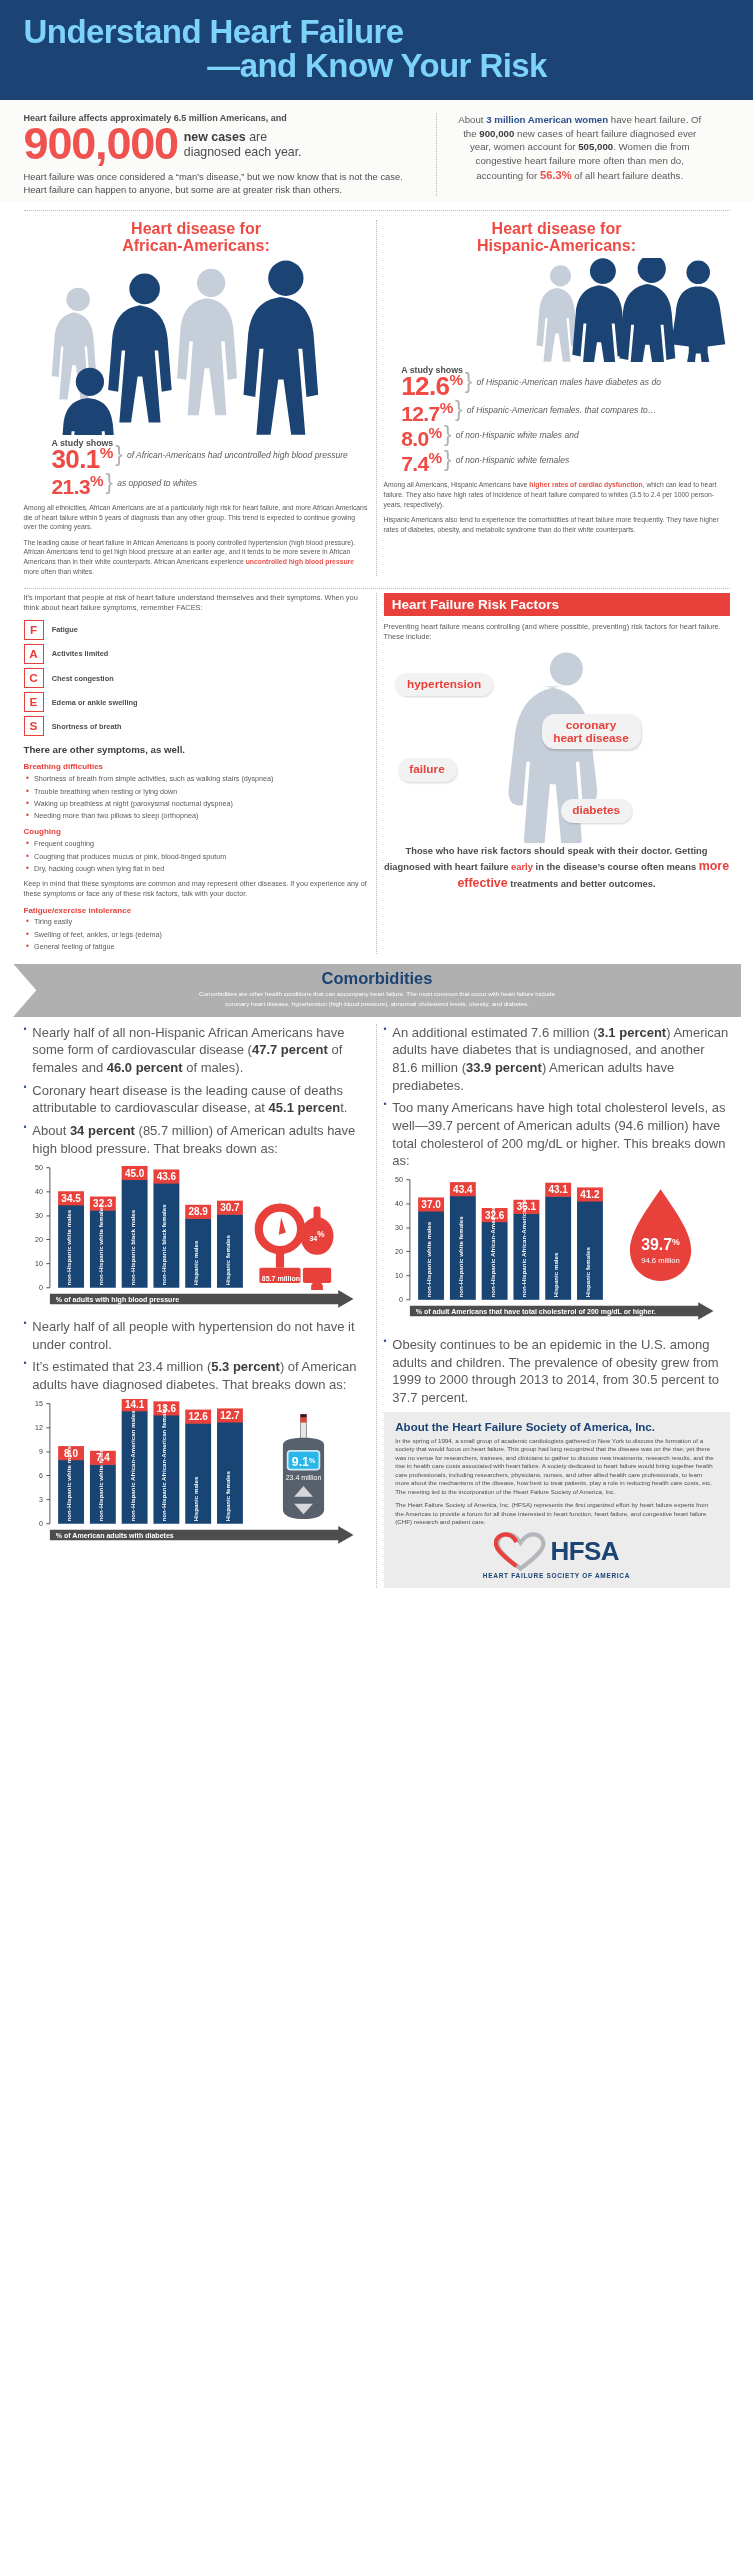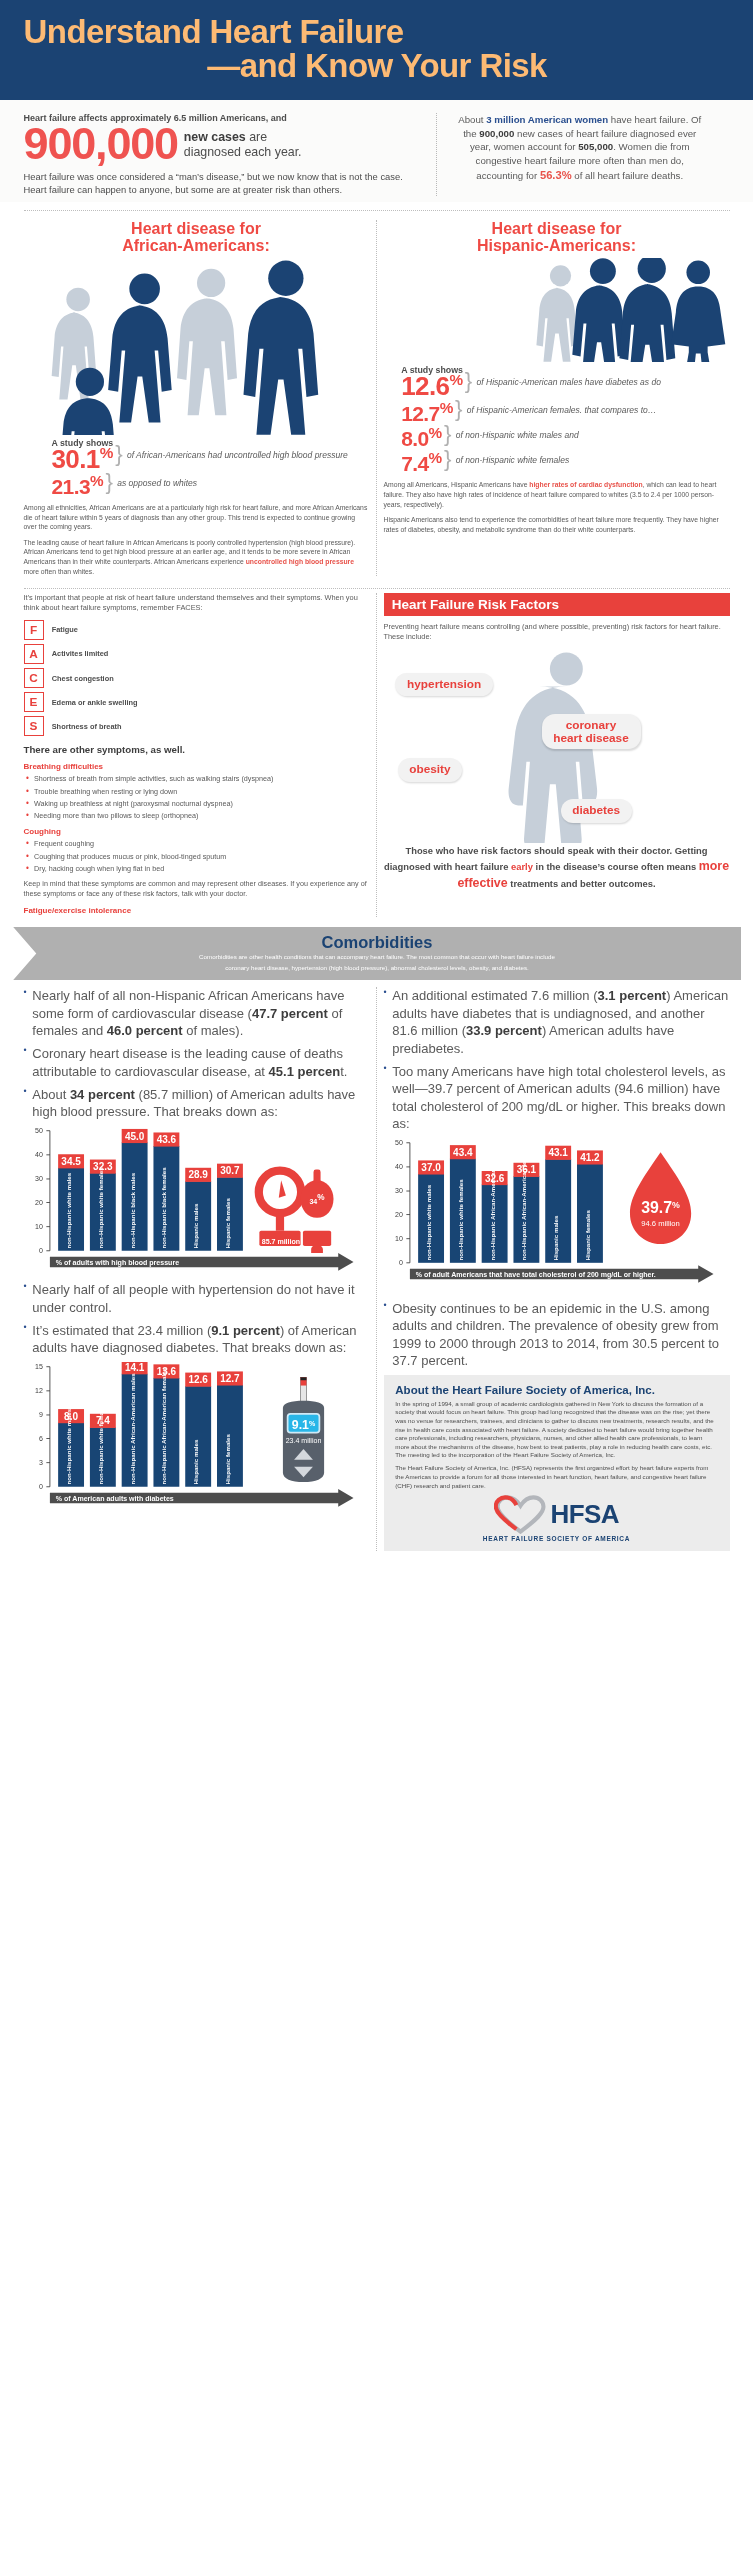--- a/index.html
+++ b/index.html
@@ -6,21 +6,21 @@
   body {
     width:754px; background:#ffffff;
     font-family:"Liberation Sans", sans-serif;
     color:#4a4a4a;
   }
   .page { width:754px; position:relative; }
 
   
   .header { background:#1b4373; padding:15.3px 23.6px 17.7px 23.6px; }
   .header h1 {
-    color:#fdba74; font-size:33px; line-height:1.02; font-weight:bold;
+    color:#7dd3fc; font-size:33px; line-height:1.02; font-weight:bold;
     letter-spacing:-0.6px;
   }
   .header h1 .l2 { display:block; text-align:center; }
 
   
   .intro { display:flex; padding:13px 23.6px 5.9px 23.6px; background:#fbfbfa; }
   .intro-left { width:412px; padding-right:15.3px; }
   .intro-left .lead { font-size:9px; font-weight:bold; color:#4d4d4d; margin-bottom:1.2px;}
   .bignum-row { display:flex; align-items:center; margin:1.2px 0 5.9px 0;}
   .bignum { font-size:45px; font-weight:bold; color:#ef5350; line-height:0.9; letter-spacing:-1.2px;}
@@ -340,20 +340,25 @@
       <div class="h-red">Coughing</div>
       <ul class="bullets">
         <li>Frequent coughing</li>
         <li>Coughing that produces mucus or pink, blood-tinged sputum</li>
         <li>Dry, hacking cough when lying flat in bed</li>
       </ul>
 
       <p class="note">Keep in mind that these symptoms are common and may represent other diseases. If you experience any of these symptoms or face any of these risk factors, talk with your doctor.</p>
 
       <div class="h-red">Fatigue/exercise intolerance</div>
+      <ul class="bullets">
+        <li>Tiring easily</li>
+        <li>Swelling of feet, ankles, or legs (edema)</li>
+        <li>General feeling of fatigue</li>
+      </ul>
     </div>
 
     <div class="mid-col">
       <div class="redbar">Heart Failure Risk Factors</div>
       <p class="intro-p">Preventing heart failure means controlling (and where possible, preventing) risk factors for heart failure. These include:</p>
 
       <div class="risk-area">
         <svg width="330" height="194" viewBox="0 0 560 330" style="position:absolute;left:35px;top:0">
           <g fill="#c6cfd9">
             <circle cx="250" cy="34" r="28"></circle>
@@ -361,21 +366,21 @@
           </g>
         </svg>
 
         <div class="bubble" style="left:11.8px; top:23.6px;">
           <span>hypertension</span>
         </div>
         <div class="bubble" style="left:158px; top:65px; line-height:1.05;">
           coronary<br>heart disease
         </div>
         <div class="bubble" style="left:14px; top:109px;">
-          <span>obesity</span>
+          <span>failure</span>
         </div>
         <div class="bubble" style="left:177px; top:150px;">
           <span>diabetes</span>
         </div>
       </div>
 
       <div class="risk-closing">
         <span>Those who have risk factors should speak with their doctor. Getting diagnosed with heart failure </span><span class="red-md">early</span><span> in the disease’s course often means </span><span class="red-lg">more effective</span><span> treatments and better outcomes.</span>
       </div>
     </div>
@@ -472,21 +477,21 @@
             <path d="M44 222 L534 222 L534 216 L560 231 L534 246 L534 240 L44 240 Z" fill="#4d4d4d"></path>
             <text class="arrowlabel" x="54" y="236">% of adults with high blood pressure</text>
           </g>
           <text class="arrowlabel" x="404" y="200" font-size="13">85.7 million</text>
         </svg>
       </div>
 
       <ul class="cbullets">
         <li>Nearly half of all people with hypertension do not have it under control.</li>
         <li>
-          <span>It’s estimated that 23.4 million (</span><b>9.1 percent</b><span>) of American adults have diagnosed diabetes. That breaks down as:</span>
+          <span>It’s estimated that 23.4 million (</span><b>5.3 percent</b><span>) of American adults have diagnosed diabetes. That breaks down as:</span>
         </li>
       </ul>
 
       <div class="chart">
         <svg width="346" height="153" viewBox="0 0 588 260">
           <line class="axis-line" x1="44" y1="8" x2="44" y2="212"></line>
           <g>
             <line class="axis-line" x1="38" y1="212" x2="44" y2="212"></line>
               <text class="tick-txt" x="32" y="216" text-anchor="end">0</text>
             <line class="axis-line" x1="38" y1="171" x2="44" y2="171"></line>

